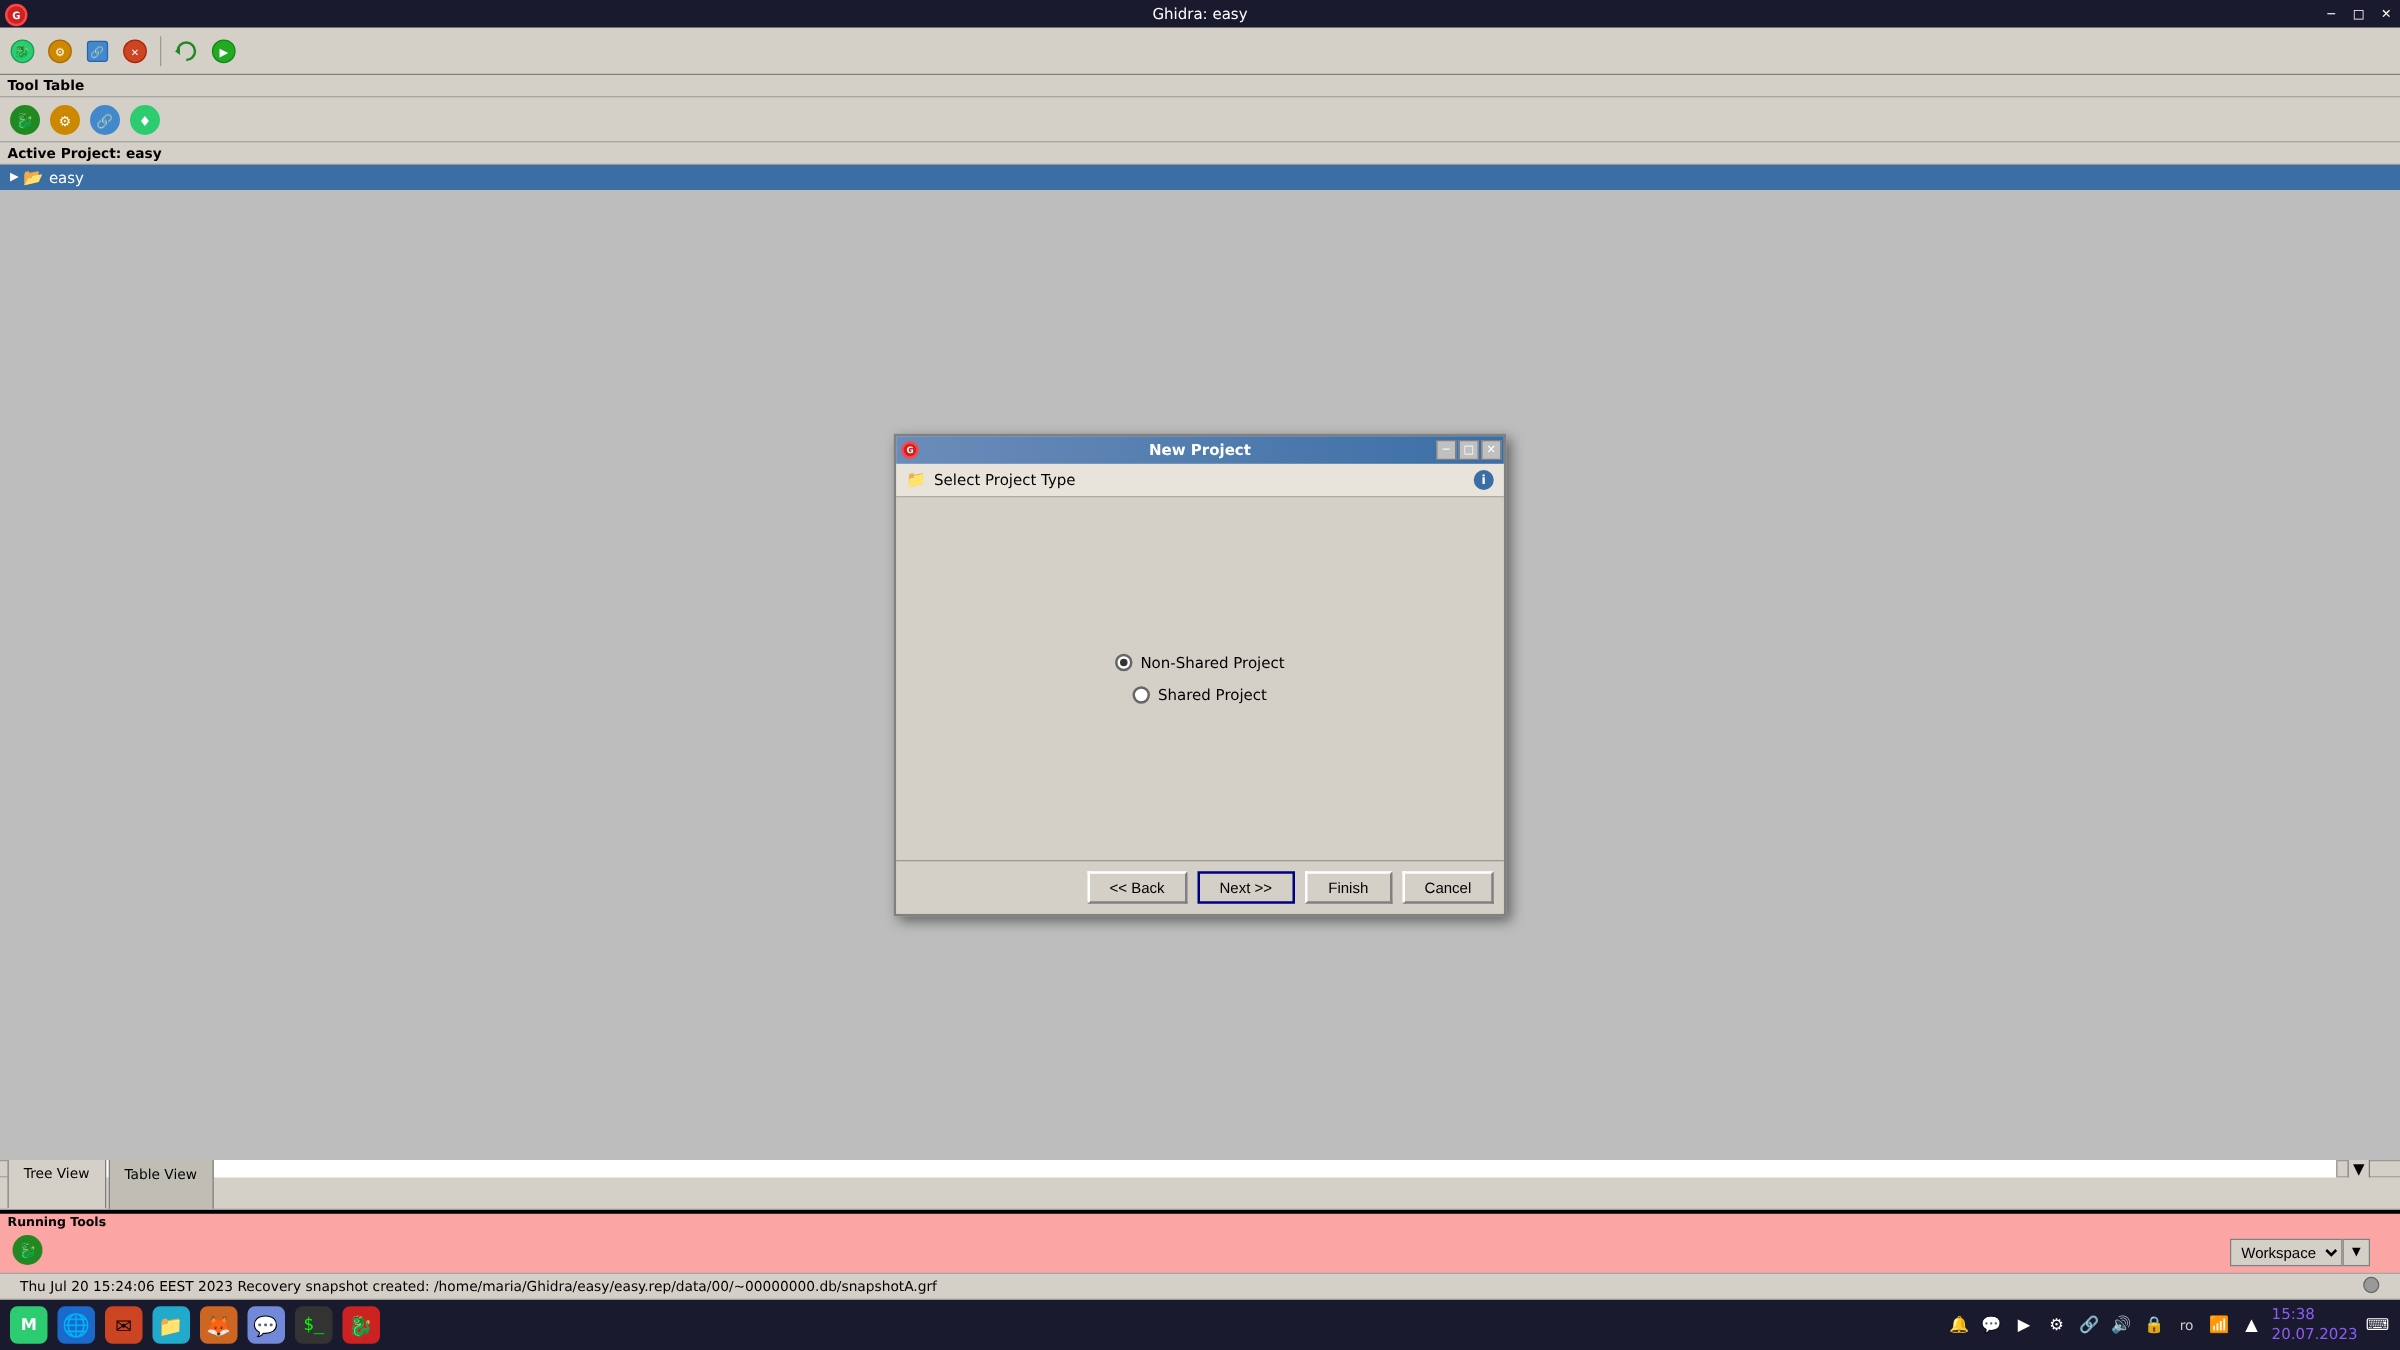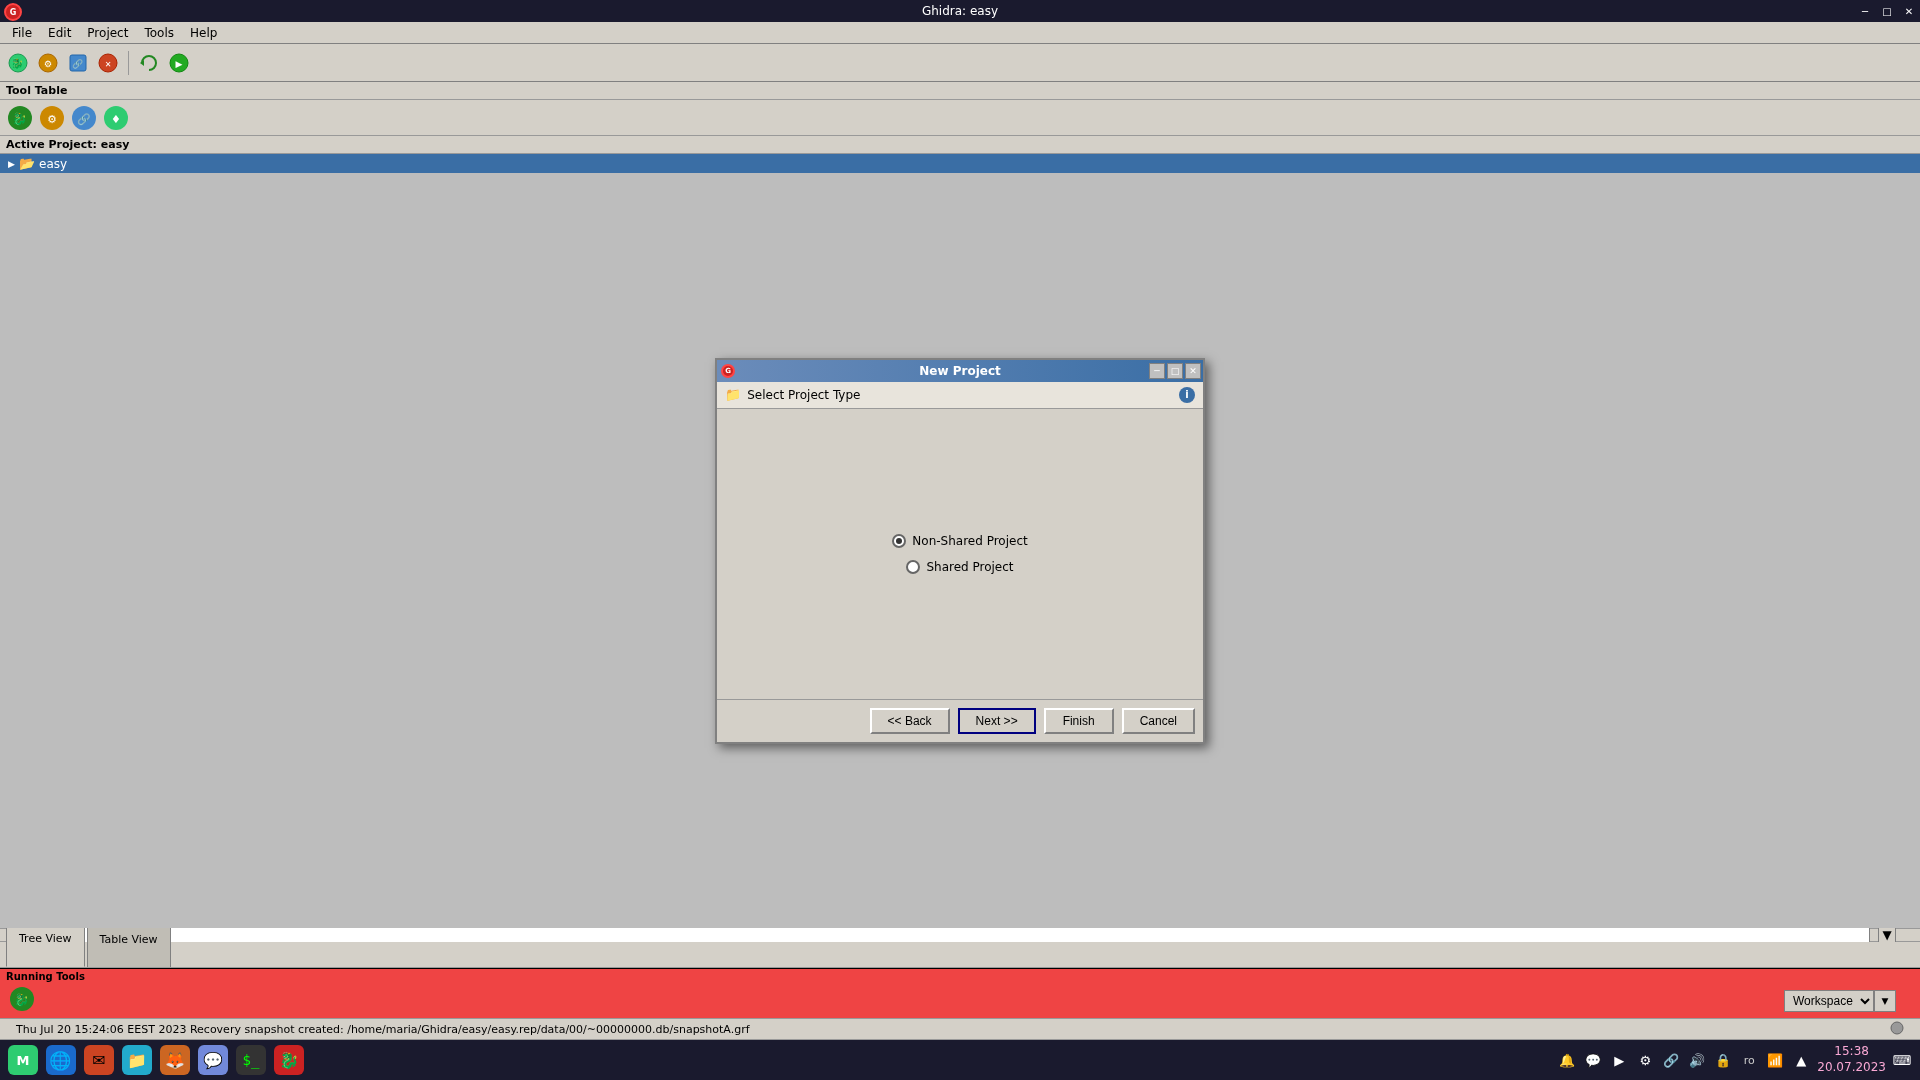--- a/index.html
+++ b/index.html
@@ -290,23 +290,23 @@
       cursor: pointer;
       margin-right: 2px;
     }
     .view-tab.active {
       background: #d4d0c8;
       border-bottom: 1px solid #d4d0c8;
     }
 
     
     #running-tools {
-      background: #ef4444;
+      background: #fca5a5;
       height: 50px;
-      border-top: 1px solid #000000;
+      border-top: 3px solid #000000;
       display: flex;
       align-items: center;
       padding: 0 8px;
     }
     #running-tools-inner {
       position: relative;
       display: flex;
       align-items: center;
       width: 100%;
     }
@@ -379,22 +379,22 @@
       justify-content: center;
       font-size: 16px;
       cursor: pointer;
     }
     #taskbar-right {
       display: flex;
       align-items: center;
       gap: 6px;
     }
     #clock {
-      color: #f9a8d4;
-      text-align: center;
+      color: #8b5cf6;
+      text-align: left;
       font-size: 12px;
       line-height: 1.3;
     }
     .sys-icon {
       width: 20px;
       height: 20px;
       display: flex;
       align-items: center;
       justify-content: center;
       color: white;
@@ -473,27 +473,20 @@
       <div class="ghidra-logo">G</div>
     </div>
     <span>Ghidra: easy</span>
     <div class="window-controls">
       <div class="win-btn">─</div>
       <div class="win-btn">□</div>
       <div class="win-btn">✕</div>
     </div>
   </div>
 
-  <div id="menu-bar">
-    <span class="menu-item">File</span>
-    <span class="menu-item">Edit</span>
-    <span class="menu-item">Project</span>
-    <span class="menu-item">Tools</span>
-    <span class="menu-item">Help</span>
-  </div>
 
   <div id="toolbar">
     <div class="toolbar-btn">
       <svg width="22" height="22" viewBox="0 0 22 22">
           <circle cx="11" cy="11" r="9" fill="#2ecc71" stroke="#1a9a50" stroke-width="1"></circle>
           <text x="11" y="15" text-anchor="middle" font-size="10" fill="white">🐉</text>
         </svg>
     </div>
     <div class="toolbar-btn">
       <svg width="22" height="22" viewBox="0 0 22 22">

